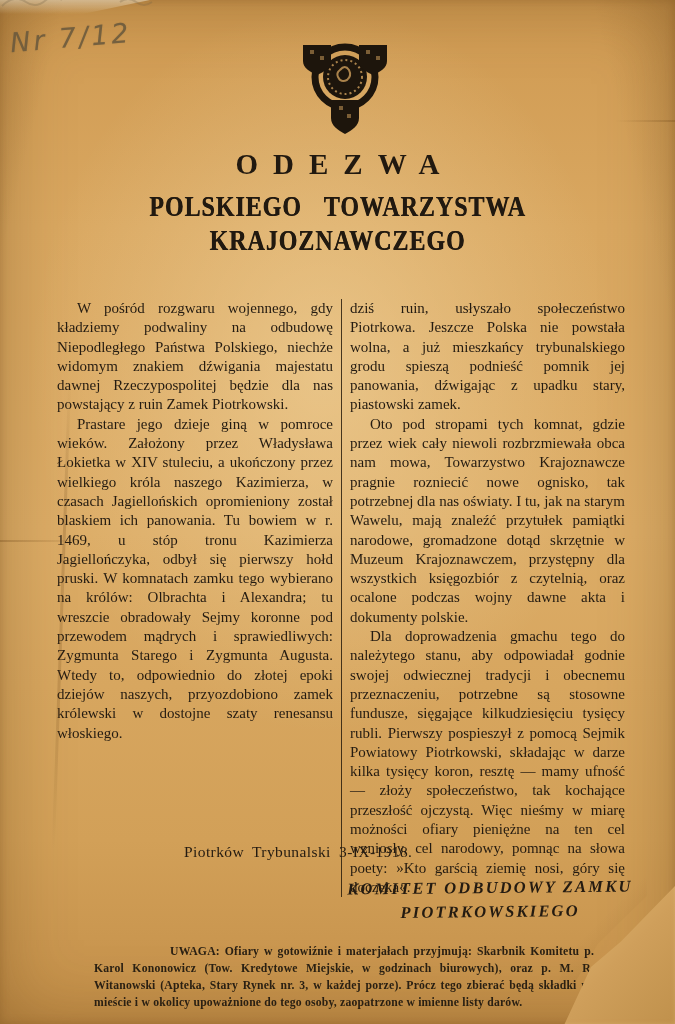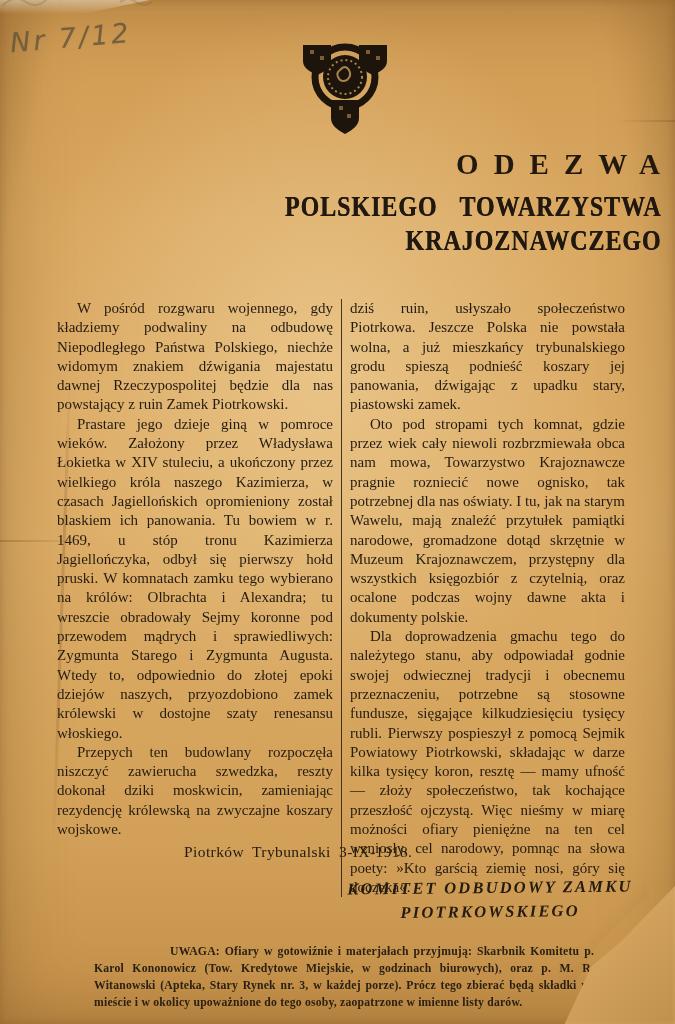--- a/index.html
+++ b/index.html
@@ -63,21 +63,21 @@
     transform: rotate(-5deg);
     letter-spacing: 3px;
     text-shadow: 0 0 1px rgba(104,88,60,0.35);
   }
   .scribble { position: absolute; top: -4px; left: 0; opacity: .45; }
 
   
   .emblem { position: absolute; top: 32px; left: 297px; width: 96px; height: 108px; }
 
   
-  .title-block { position: absolute; top: 148px; left: 0; width: 675px; text-align: right; }
+  .title-block { position: absolute; top: 148px; left: 0; width: 675px; text-align: center; }
   .title-main {
     font-size: 29px; font-weight: 700; letter-spacing: 15px; text-indent: 15px;
     color: #211910;
   }
   .title-org {
     margin-top: 14px;
     font-size: 25px; font-weight: 700; letter-spacing: 1px; word-spacing: 16px;
     transform: scaleY(1.22) scaleX(0.96);
     color: #211910;
     text-shadow: 0.4px 0 0 #211910;
@@ -164,24 +164,23 @@
 
   <div class="title-block">
     <div class="title-main">ODEZWA</div>
     <div class="title-org">POLSKIEGO TOWARZYSTWA KRAJOZNAWCZEGO</div>
   </div>
 
   <div class="body-cols">
     <div class="col col-left">
       <p>W pośród rozgwaru wojennego, gdy kładziemy podwaliny na odbudowę Niepodległego Państwa Polskiego, niechże widomym znakiem dźwigania majestatu dawnej Rzeczypospolitej będzie dla nas powstający z ruin Zamek Piotrkowski.</p>
       <p>Prastare jego dzieje giną w pomroce wieków. Założony przez Władysława Łokietka w XIV stuleciu, a ukończony przez wielkiego króla naszego Kazimierza, w czasach Jagiellońskich opromieniony został blaskiem ich panowania. Tu bowiem w r. 1469, u stóp tronu Kazimierza Jagiellończyka, odbył się pierwszy hołd pruski. W komnatach zamku tego wybierano na królów: Olbrachta i Alexandra; tu wreszcie obradowały Sejmy koronne pod przewodem mądrych i sprawiedliwych: Zygmunta Starego i Zygmunta Augusta. Wtedy to, odpowiednio do złotej epoki dziejów naszych, przyozdobiono zamek królewski w dostojne szaty renesansu włoskiego.</p>
-      <p>Przepych ten budowlany rozpoczęła niszczyć zawierucha szwedzka, reszty dokonał dziki moskwicin, zamieniając rezydencję królewską na zwyczajne koszary wojskowe.</p>
     </div>
     <div class="col col-right">
-      <p class="no-indent">dziś ruin, usłyszało społeczeństwo Piotrkowa. Jeszcze Polska nie powstała wolna, a już mieszkańcy trybunalskiego grodu spieszą podnieść koszary jej panowania, dźwigając z upadku stary, piastowski zamek.</p>
+      <p class="no-indent">dziś ruin, usłyszało społeczeństwo Piotrkowa. Jeszcze Polska nie powstała wolna, a już mieszkańcy trybunalskiego grodu spieszą podnieść pomnik jej panowania, dźwigając z upadku stary, piastowski zamek.</p>
       <p>Oto pod stropami tych komnat, gdzie przez wiek cały niewoli rozbrzmiewała obca nam mowa, Towarzystwo Krajoznawcze pragnie rozniecić nowe ognisko, tak potrzebnej dla nas oświaty. I tu, jak na starym Wawelu, mają znaleźć przytułek pamiątki narodowe, gromadzone dotąd skrzętnie w Muzeum Krajoznawczem, przystępny dla wszystkich księgozbiór z czytelnią, oraz ocalone podczas wojny dawne akta i dokumenty polskie.</p>
       <p>Dla doprowadzenia gmachu tego do należytego stanu, aby odpowiadał godnie swojej odwiecznej tradycji i obecnemu przeznaczeniu, potrzebne są stosowne fundusze, sięgające kilkudziesięciu tysięcy rubli. Pierwszy pospieszył z pomocą Sejmik Powiatowy Piotrkowski, składając w darze kilka tysięcy koron, resztę — mamy ufność — złoży społeczeństwo, tak kochające przeszłość ojczystą. Więc nieśmy w miarę możności ofiary pieniężne na ten cel wzniosły, cel narodowy, pomnąc na słowa poety: »Kto garścią ziemię nosi, góry się doczeka«.</p>
     </div>
   </div>
 
   <div class="dateline">Piotrków Trybunalski 3-IX-1918.</div>
 
   <div class="signature">
     <div>KOMITET ODBUDOWY ZAMKU</div>
     <div>PIOTRKOWSKIEGO</div>

